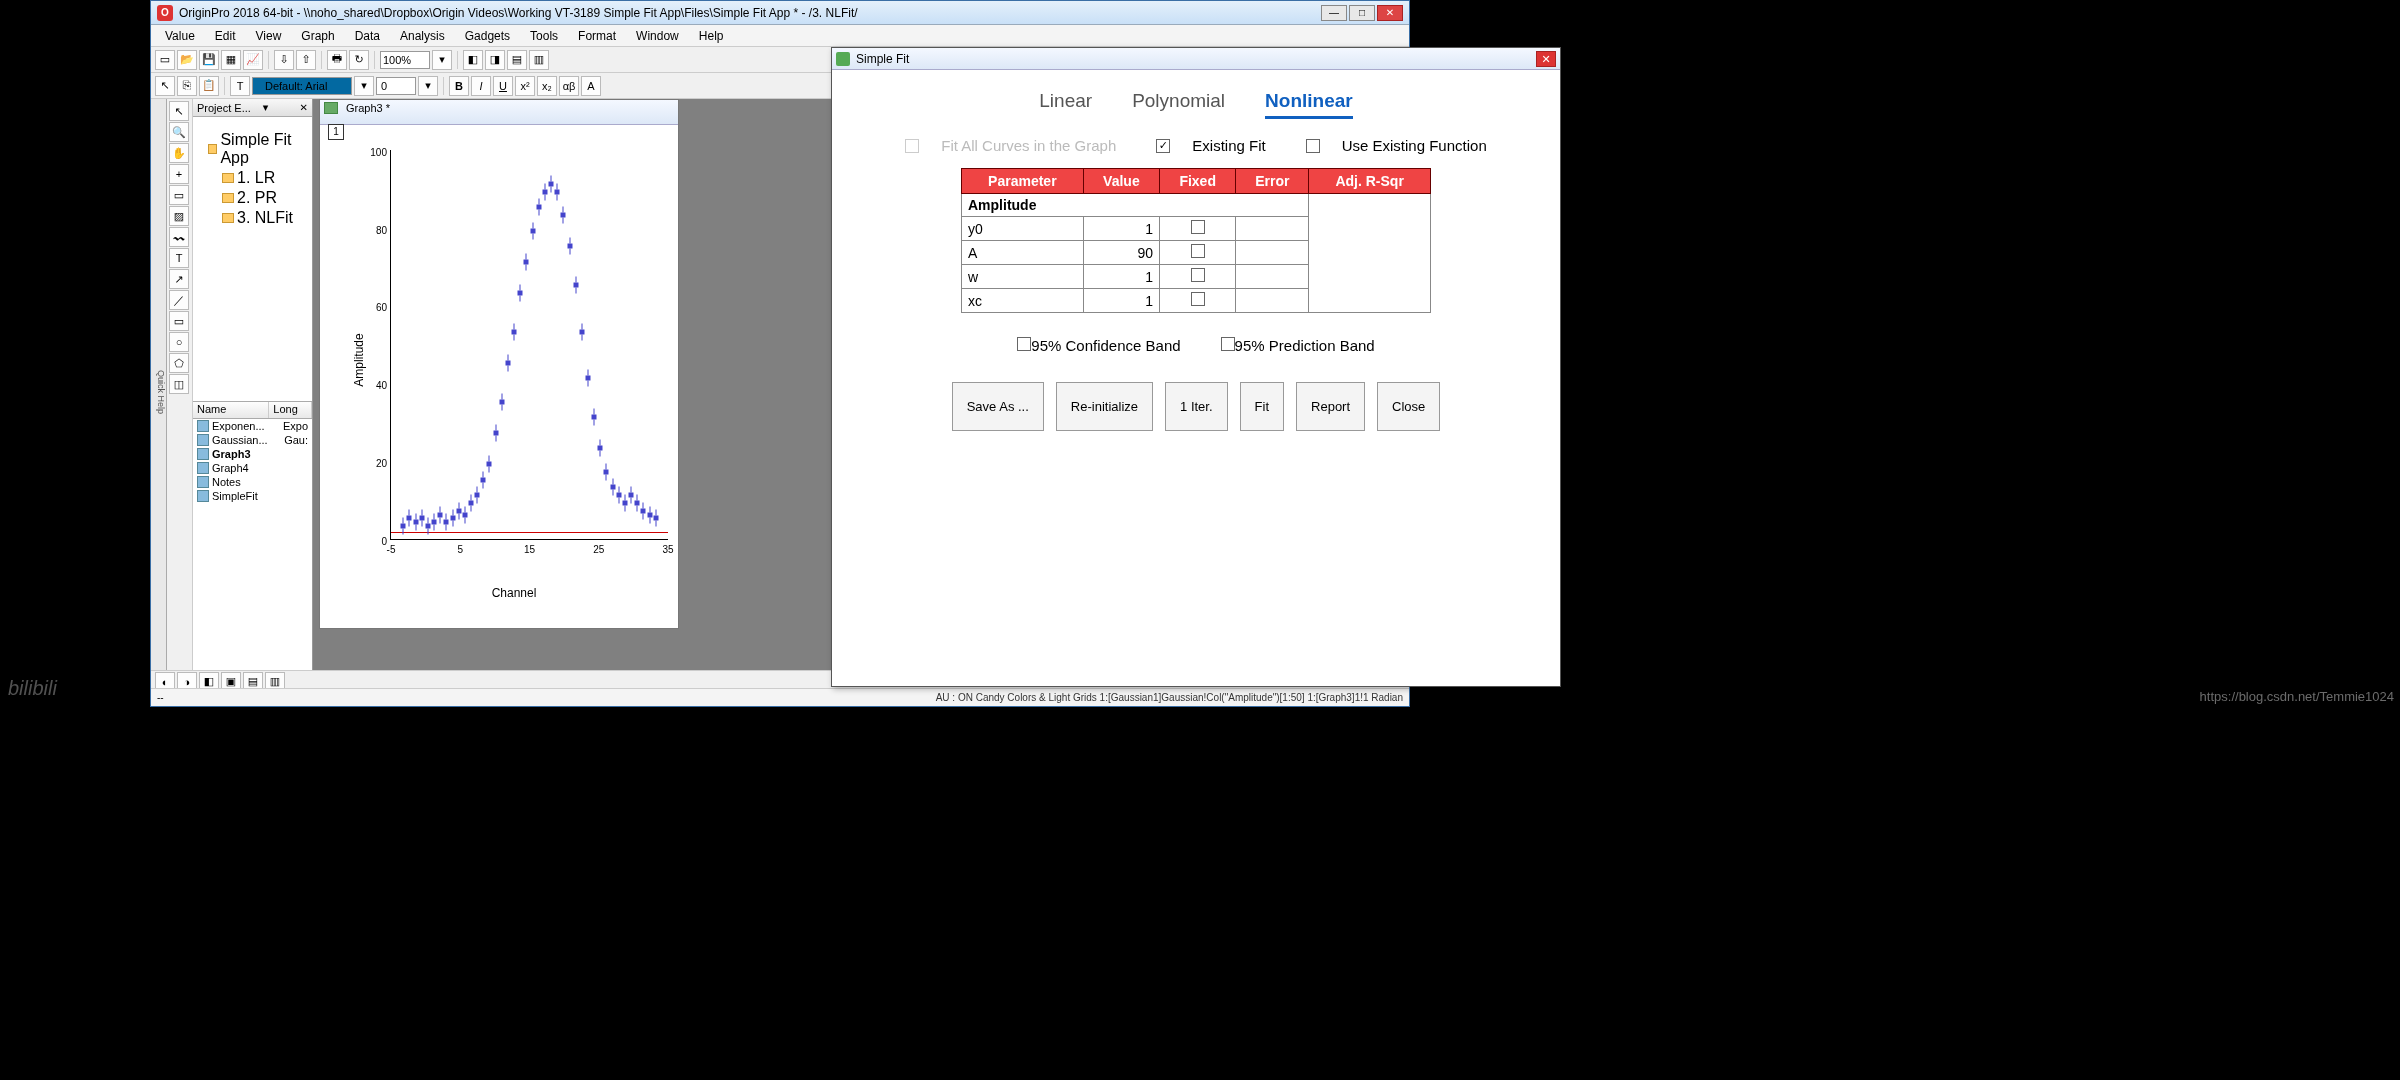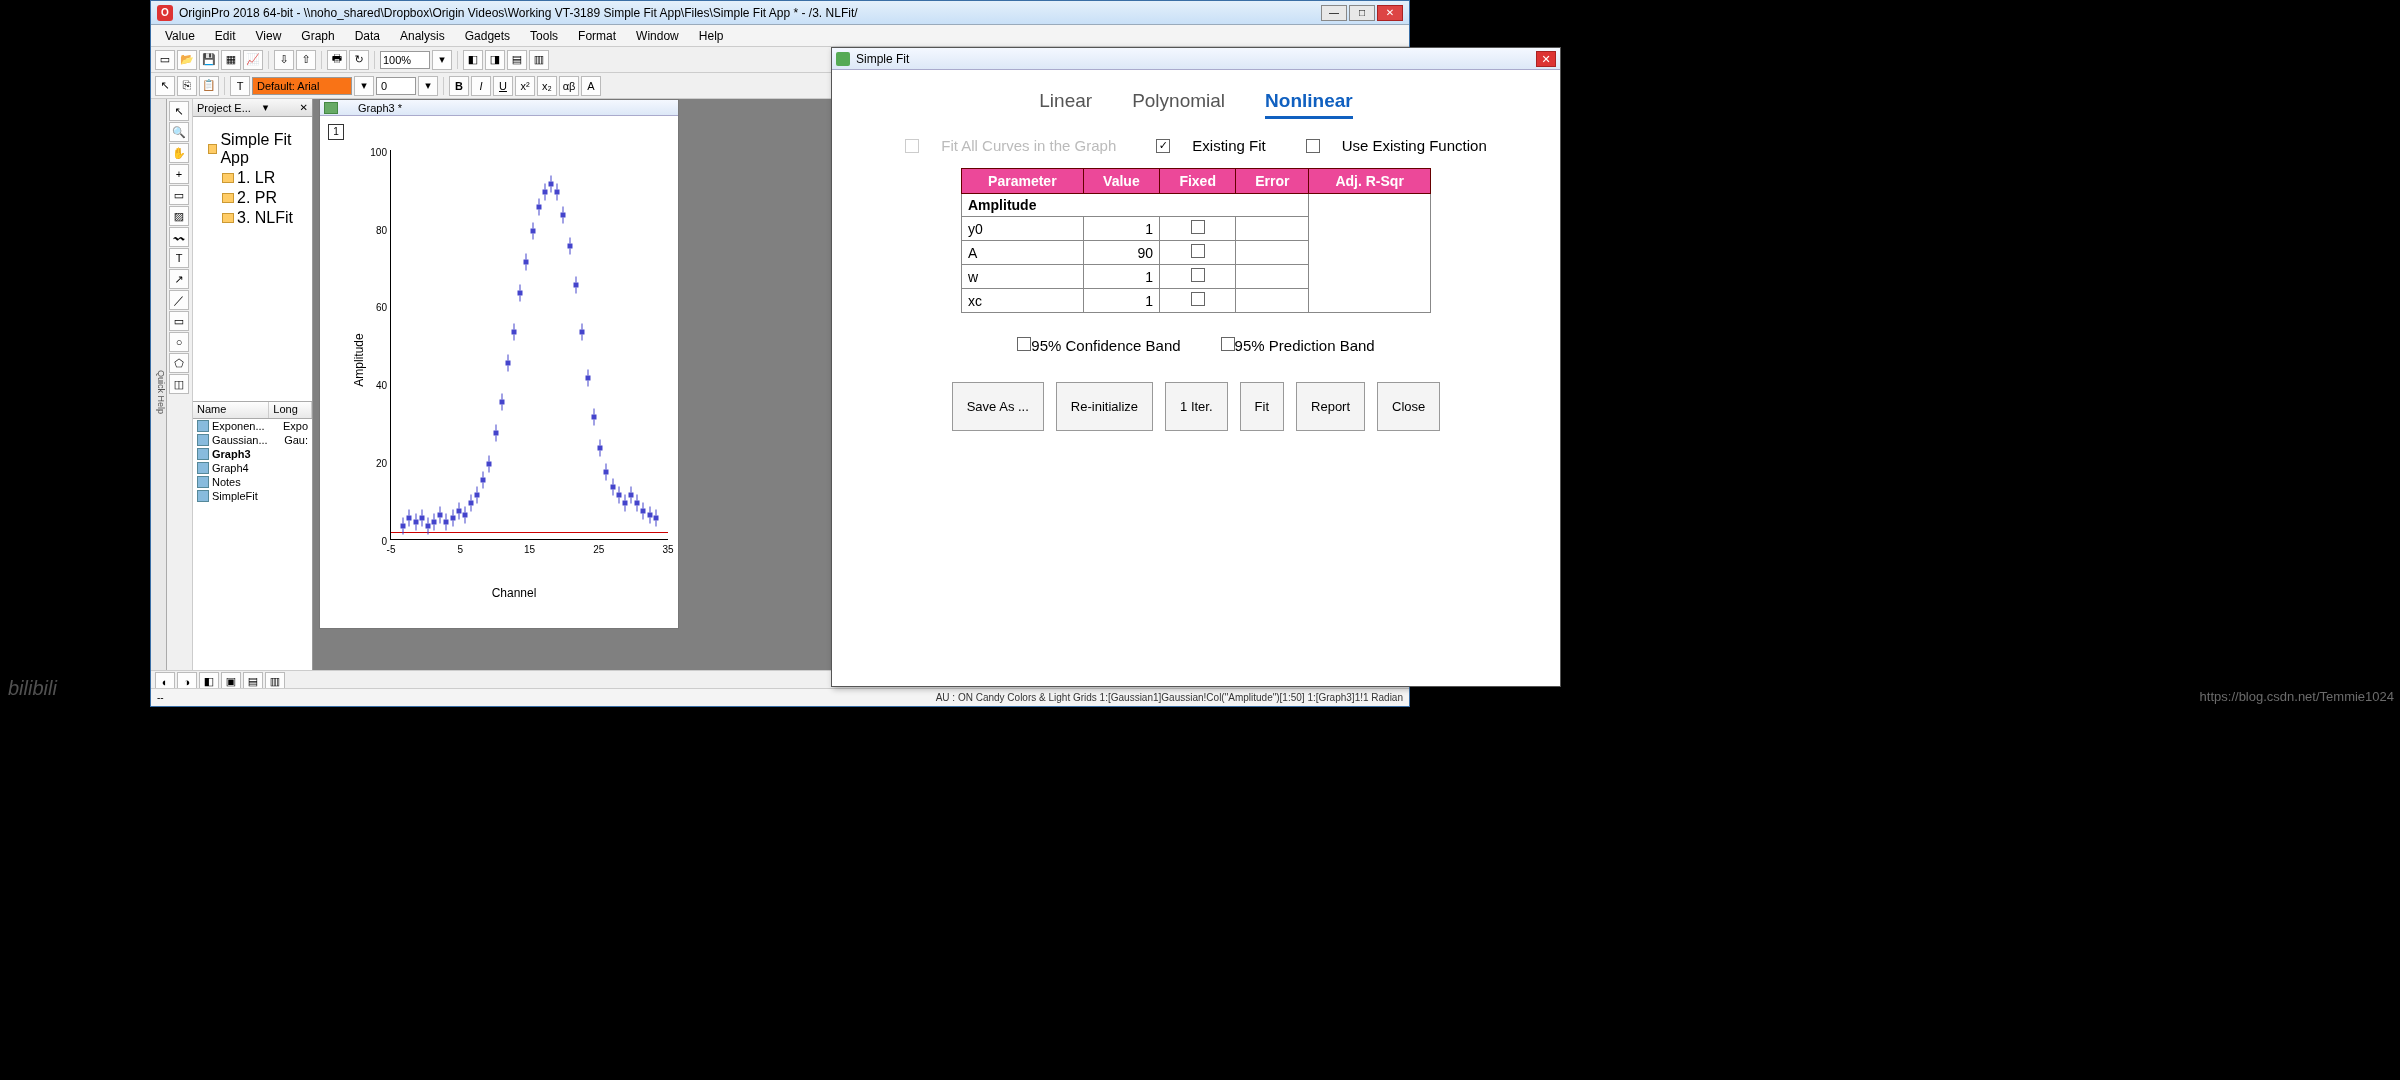--- a/index.html
+++ b/index.html
@@ -13,21 +13,21 @@
 .titlebar .wbtn { width: 26px; height: 16px; background: #e8e8e8; border: 1px solid #888; font-size: 10px; text-align: center; line-height: 14px; }
 .titlebar .wbtn.close { background: #d44; color: #fff; border-color: #a22; }
 
 .menubar { height: 22px; background: #f4f4f4; display: flex; align-items: center; font-size: 12px; padding: 0 6px; gap: 4px; border-bottom: 1px solid #ccc; }
 .menubar span { padding: 2px 8px; }
 
 .toolbar1, .toolbar2 { height: 26px; background: #f0f0f0; border-bottom: 1px solid #ccc; display: flex; align-items: center; padding: 0 4px; gap: 2px; font-size: 11px; }
 .tbtn { width: 20px; height: 20px; background: #fdfdfd; border: 1px solid #bbb; display: flex; align-items: center; justify-content: center; font-size: 11px; }
 .tsep { width: 1px; height: 18px; background: #ccc; margin: 0 3px; }
 .zoom { width: 50px; height: 18px; border: 1px solid #999; background: #fff; font-size: 11px; padding: 0 2px; }
-.fontbox { width: 100px; height: 18px; border: 1px solid #999; background: #f97316; font-size: 11px; padding: 0 4px; }
+.fontbox { width: 100px; height: 18px; border: 1px solid #999; background: #0369a1; font-size: 11px; padding: 0 12px; }
 .sizebox { width: 40px; height: 18px; border: 1px solid #999; background: #fff; font-size: 11px; padding: 0 4px; }
 
 .mainarea { position: absolute; top: 98px; left: 0; right: 0; bottom: 30px; display: flex; }
 .sidetabs { width: 16px; background: #e8e8e8; border-right: 1px solid #aaa; font-size: 9px; writing-mode: vertical-rl; text-align: center; padding-top: 10px; color: #555; }
 .vtools { width: 26px; background: #f0f0f0; border-right: 1px solid #ccc; display: flex; flex-direction: column; gap: 1px; padding: 2px; }
 .vtools .tbtn { width: 20px; height: 20px; }
 
 .leftpanel { width: 120px; display: flex; flex-direction: column; border-right: 1px solid #999; }
 .panelhdr { height: 18px; background: linear-gradient(#f8f8f8,#e0e0e0); border-bottom: 1px solid #aaa; font-size: 11px; padding: 1px 4px; display: flex; align-items: center; gap: 12px; }
 .panelhdr .x { margin-left: auto; font-size: 10px; }
@@ -37,21 +37,21 @@
 .tree .indent { margin-left: 14px; }
 .listhdr { height: 18px; background: linear-gradient(#fdfdfd,#e8e8e8); border-top: 1px solid #aaa; border-bottom: 1px solid #aaa; display: flex; font-size: 11px; }
 .listhdr span { padding: 1px 4px; border-right: 1px solid #ccc; }
 .filelist { flex: 1; background: #fff; font-size: 11px; }
 .filelist .row { padding: 1px 4px; display: flex; align-items: center; gap: 3px; }
 .filelist .ico { width: 12px; height: 12px; background: #8bd; border: 1px solid #589; }
 .filelist .bold { font-weight: bold; }
 
 .workarea { flex: 1; background: #808080; position: relative; }
 .graphwin { position: absolute; left: 6px; top: 0; width: 360px; height: 530px; background: #fff; border: 1px solid #777; }
-.graphwin .gtitle { height: 16px; background: linear-gradient(#f4f8ff,#dde8f7); border-bottom: 1px solid #aac; font-size: 11px; padding: 2px 4px; display: flex; align-items: flex-start; gap: 20px; }
+.graphwin .gtitle { height: 25px; background: linear-gradient(#f4f8ff,#dde8f7); border-bottom: 1px solid #aac; font-size: 11px; padding: 2px 4px; display: flex; align-items: flex-start; gap: 8px; }
 .graphwin .gicon { width: 14px; height: 12px; background: #6a6; border: 1px solid #484; }
 .graphwin .layerbtn { position: absolute; left: 8px; top: 24px; width: 16px; height: 16px; background: #fff; border: 1px solid #333; font-size: 10px; text-align: center; line-height: 14px; }
 .plot { position: absolute; left: 40px; top: 50px; right: 10px; height: 420px; }
 .plot .ylabel { position: absolute; left: -28px; top: 50%; transform: translateY(-50%) rotate(-90deg); font-size: 12px; }
 .plot .xlabel { position: absolute; bottom: -30px; left: 50%; transform: translateX(-50%); font-size: 12px; }
 .axes { position: absolute; left: 30px; top: 0; right: 0; bottom: 30px; border-left: 1px solid #000; border-bottom: 1px solid #000; }
 .ytick { position: absolute; left: -30px; font-size: 10px; width: 26px; text-align: right; }
 .xtick { position: absolute; bottom: -16px; font-size: 10px; transform: translateX(-50%); }
 .redline { position: absolute; left: 0; right: 0; bottom: 6px; border-top: 1px solid #c00; }
 .datapoint { position: absolute; width: 5px; height: 5px; background: #44c; transform: translate(-50%,-50%); }
@@ -79,21 +79,21 @@
 .optrow .disabled { color: #bbb; }
 .chk { width: 14px; height: 14px; border: 1px solid #666; display: inline-flex; align-items: center; justify-content: center; font-size: 11px; }
 .chk.checked::after { content: "✓"; }
 .chk.disabled { border-color: #ccc; }
 
 .formula { display: flex; align-items: flex-start; gap: 8px; margin: 0 40px 20px; }
 .formula .lhs { font-size: 14px; padding-top: 4px; }
 .formula textarea { flex: 1; height: 110px; border: 1px solid #888; font-family: "Courier New", monospace; font-size: 13px; padding: 4px; resize: none; }
 
 .ptable { margin: 0 auto 24px; border-collapse: collapse; font-size: 14px; width: 470px; }
-.ptable th { background: #ec4899; color: #fff; font-weight: bold; padding: 4px 8px; border: 1px solid #600; }
+.ptable th { background: #ef4444; color: #fff; font-weight: bold; padding: 4px 8px; border: 1px solid #600; }
 .ptable td { border: 1px solid #888; padding: 3px 6px; height: 22px; }
 .ptable .sect { font-weight: bold; background: #fff; }
 .ptable .val { text-align: right; }
 .ptable .cchk { text-align: center; }
 .ptable .cchk .chk { margin: 0 auto; }
 
 .bandrow { display: flex; justify-content: center; gap: 40px; font-size: 15px; margin-bottom: 28px; }
 .btnrow { display: flex; justify-content: center; gap: 12px; }
 .btnrow button { font-size: 13px; padding: 16px 14px; background: #f4f4f4; border: 1px solid #999; cursor: pointer; }
 

